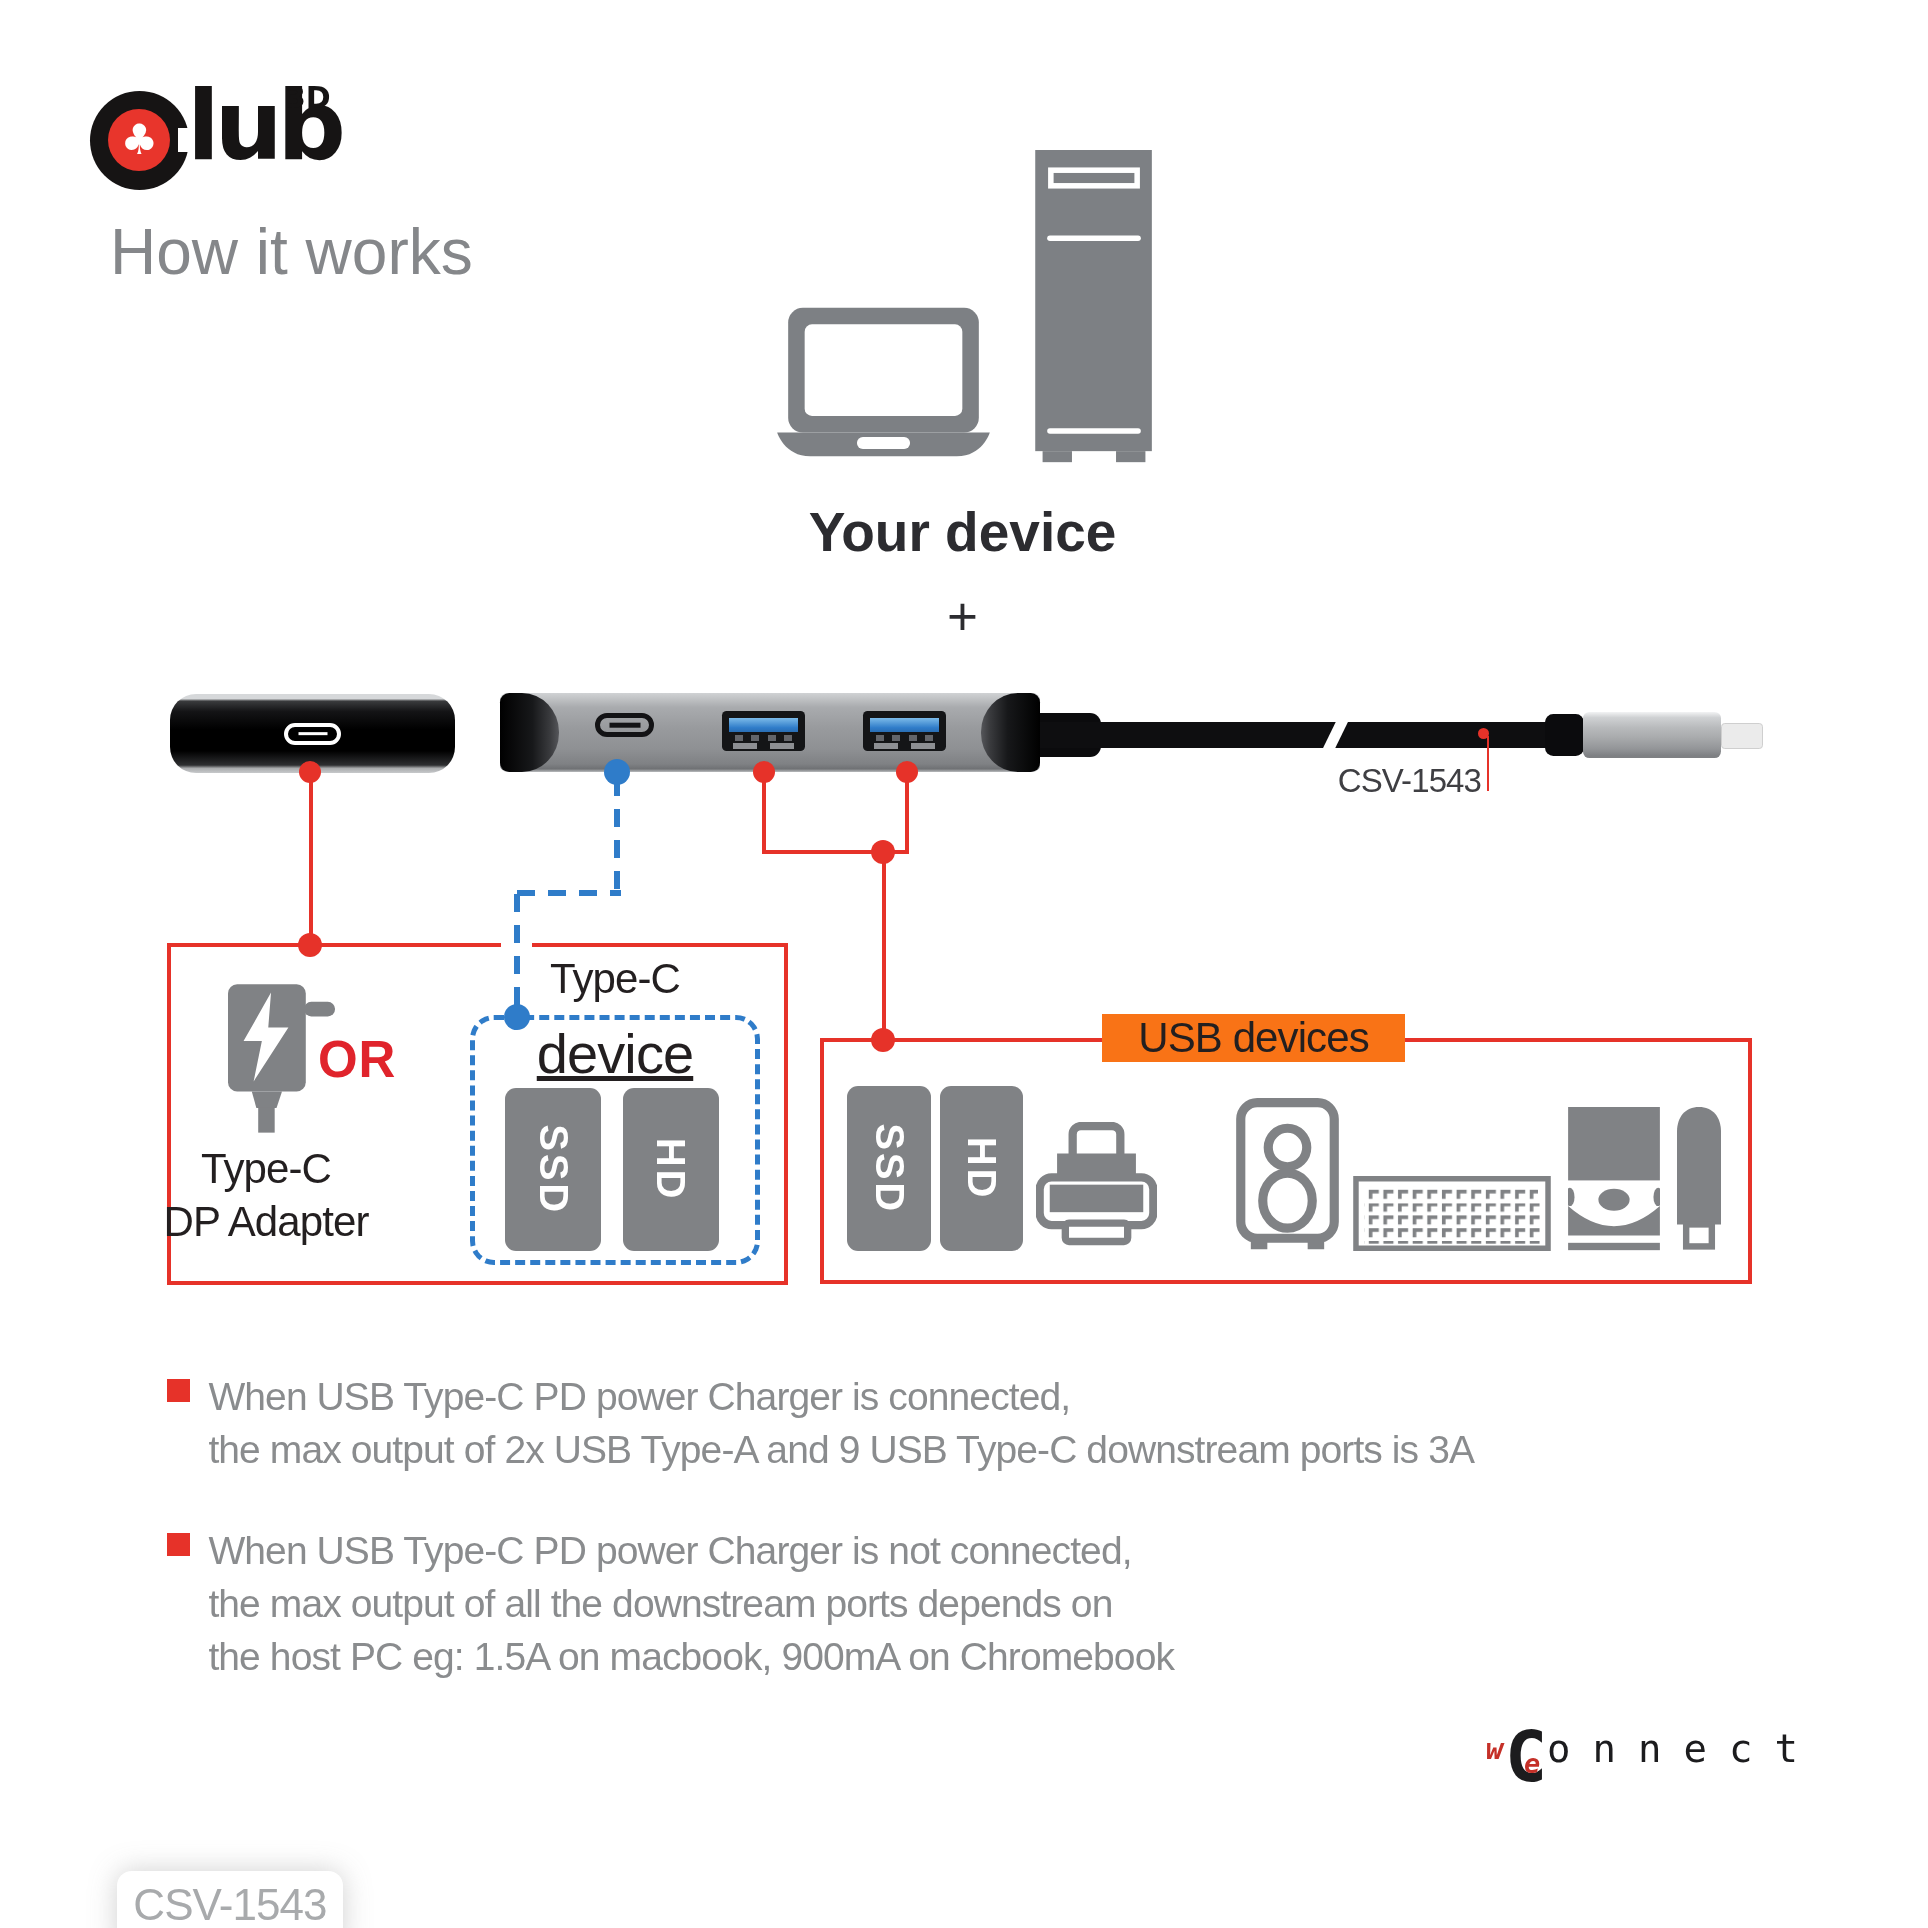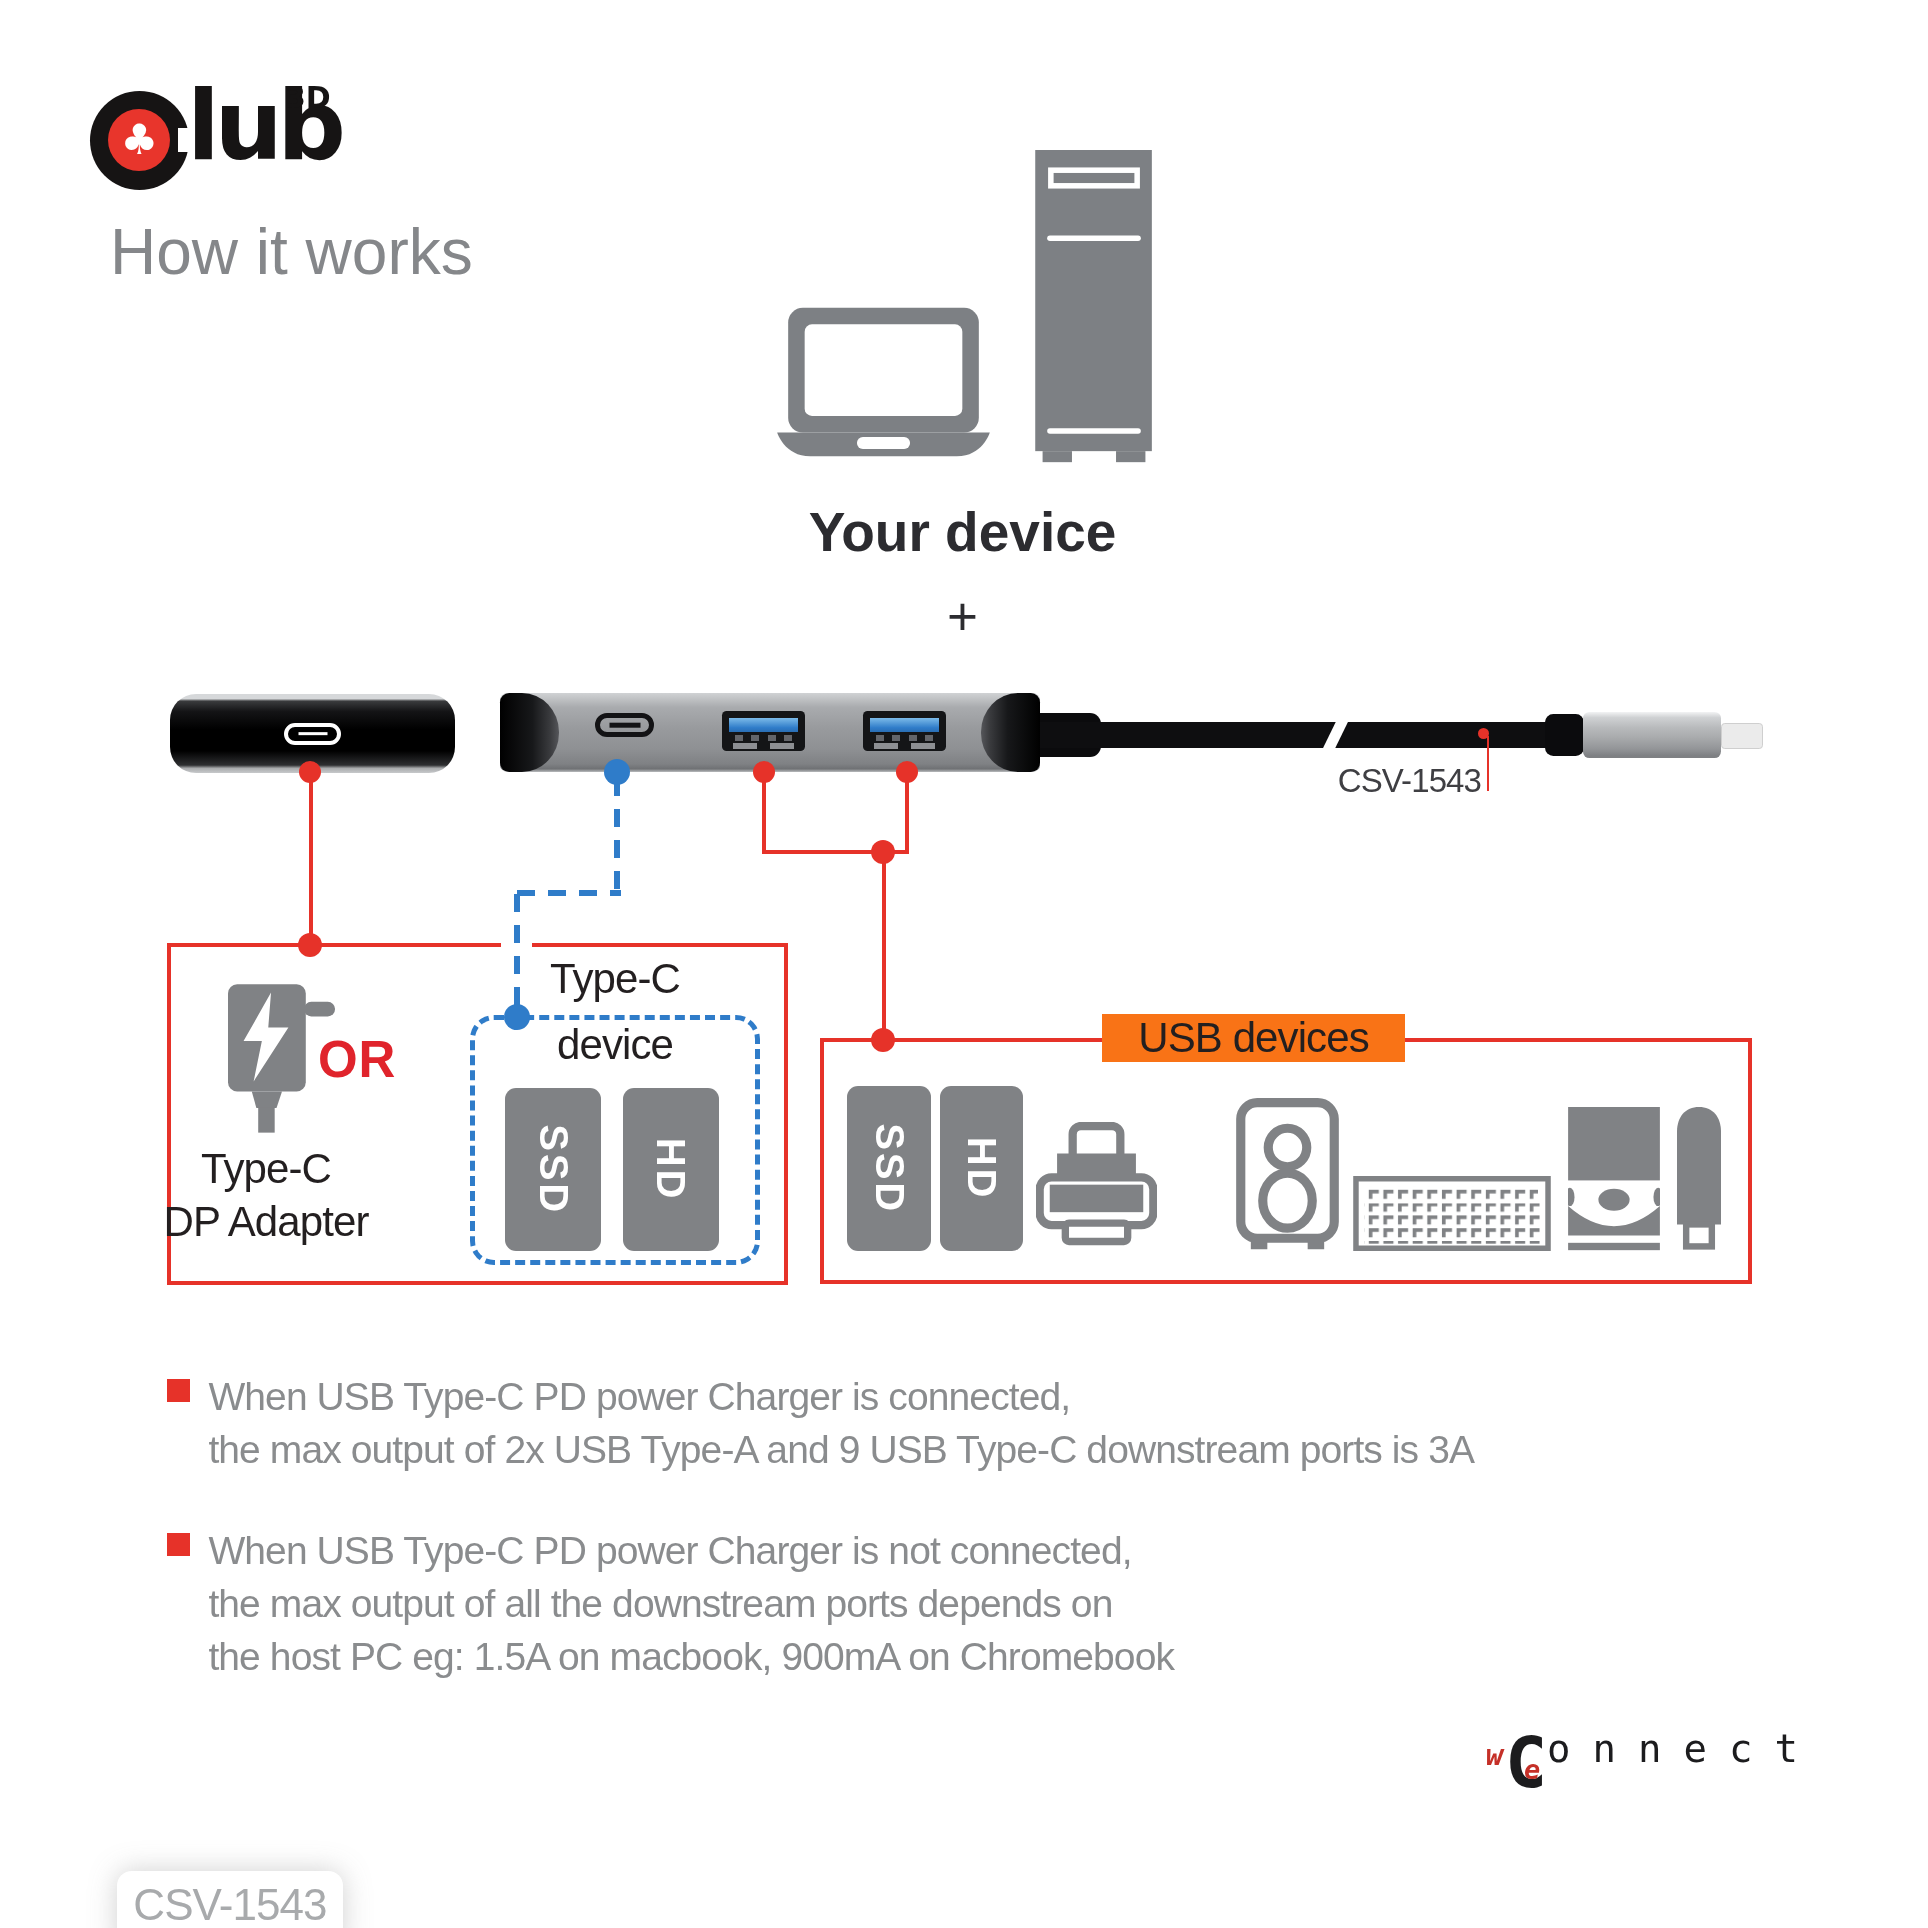--- a/index.html
+++ b/index.html
@@ -99,21 +99,21 @@
   .redbox-l{position:absolute;left:167px;top:943px;width:621px;height:342px;border:4.6px solid #e63229;box-sizing:border-box;}
   .gap-strip{position:absolute;left:501px;top:939px;width:31px;height:14.7px;background:#fff;}
   .or-label{position:absolute;left:318px;top:1030px;font-size:51px;font-weight:bold;color:#e0242c;letter-spacing:0.9px;}
   .lbl-left{position:absolute;left:110px;top:1142px;width:312px;text-align:center;font-size:42px;
             line-height:53px;color:#231f20;letter-spacing:-0.9px;}
 
   
   .dashbox{position:absolute;left:470px;top:1015px;width:290px;height:250px;box-sizing:border-box;
            border:5.5px dashed #2f7cc9;border-radius:24px;}
   .typec-l1{position:absolute;left:470px;top:955px;width:290px;text-align:center;font-size:42px;color:#231f20;letter-spacing:-0.9px;}
-  .typec-l2{position:absolute;left:470px;top:1021px;width:290px;text-align:center;font-size:42px;color:#231f20;letter-spacing:-0.9px;}
+  .typec-l2{position:absolute;left:470px;top:1021px;width:290px;text-align:center;font-size:56px;color:#231f20;letter-spacing:-0.9px;text-decoration:underline;}
 
   .drive{position:absolute;background:#808285;border-radius:11px;display:flex;align-items:center;justify-content:center;}
   .drive span{color:#fff;font-weight:bold;font-size:40px;letter-spacing:2.8px;transform:rotate(90deg);white-space:nowrap;}
   .ssd1{left:505px;top:1088px;width:96px;height:163px;}
   .hd1{left:623px;top:1088px;width:96px;height:163px;}
   .ssd2{left:847px;top:1086px;width:84px;height:165px;}
   .hd2{left:940px;top:1086px;width:83px;height:165px;}
 
   
   .usbbox{position:absolute;left:820px;top:1038px;width:932px;height:246px;border:4.6px solid #e63229;box-sizing:border-box;}
@@ -136,21 +136,21 @@
   .note-2{top:1524px;justify-content:center;}
   .note .sq{width:23px;height:23px;background:#e63229;margin-top:9.2px;flex:none;}
   .note .txt{margin-left:18.4px;font-size:39px;line-height:53px;color:#8a8c8e;letter-spacing:-0.9px;}
 
   
   .wc{position:absolute;top:1726px;right:108px;display:flex;align-items:flex-end;
       font-family:"DejaVu Sans Mono",monospace;color:#1c1c1e;}
   .wc-w{color:#c53028;font-style:italic;font-weight:bold;font-size:29px;margin:0 1.8px 20px 0;}
   .wc-c{position:relative;font-size:70px;font-weight:bold;line-height:0.82;}
   .wc-e{position:absolute;left:19px;top:24px;color:#c53028;font-size:27px;font-weight:bold;font-style:italic;}
-  .wc-rest{font-size:39px;letter-spacing:22px;margin-bottom:21px;}
+  .wc-rest{font-size:39px;letter-spacing:22px;margin-bottom:15px;}
 
   .csv-box{position:absolute;left:117px;top:1871px;width:226px;height:83px;background:#fff;border-radius:14.7px;
            box-shadow:0 0 27.5px rgba(120,120,120,0.35);text-align:center;font-size:44px;line-height:68px;
            color:#a8aaac;letter-spacing:-0.9px;}
 </style>
 </head>
 <body>
 
 <div id="canvas">
 

